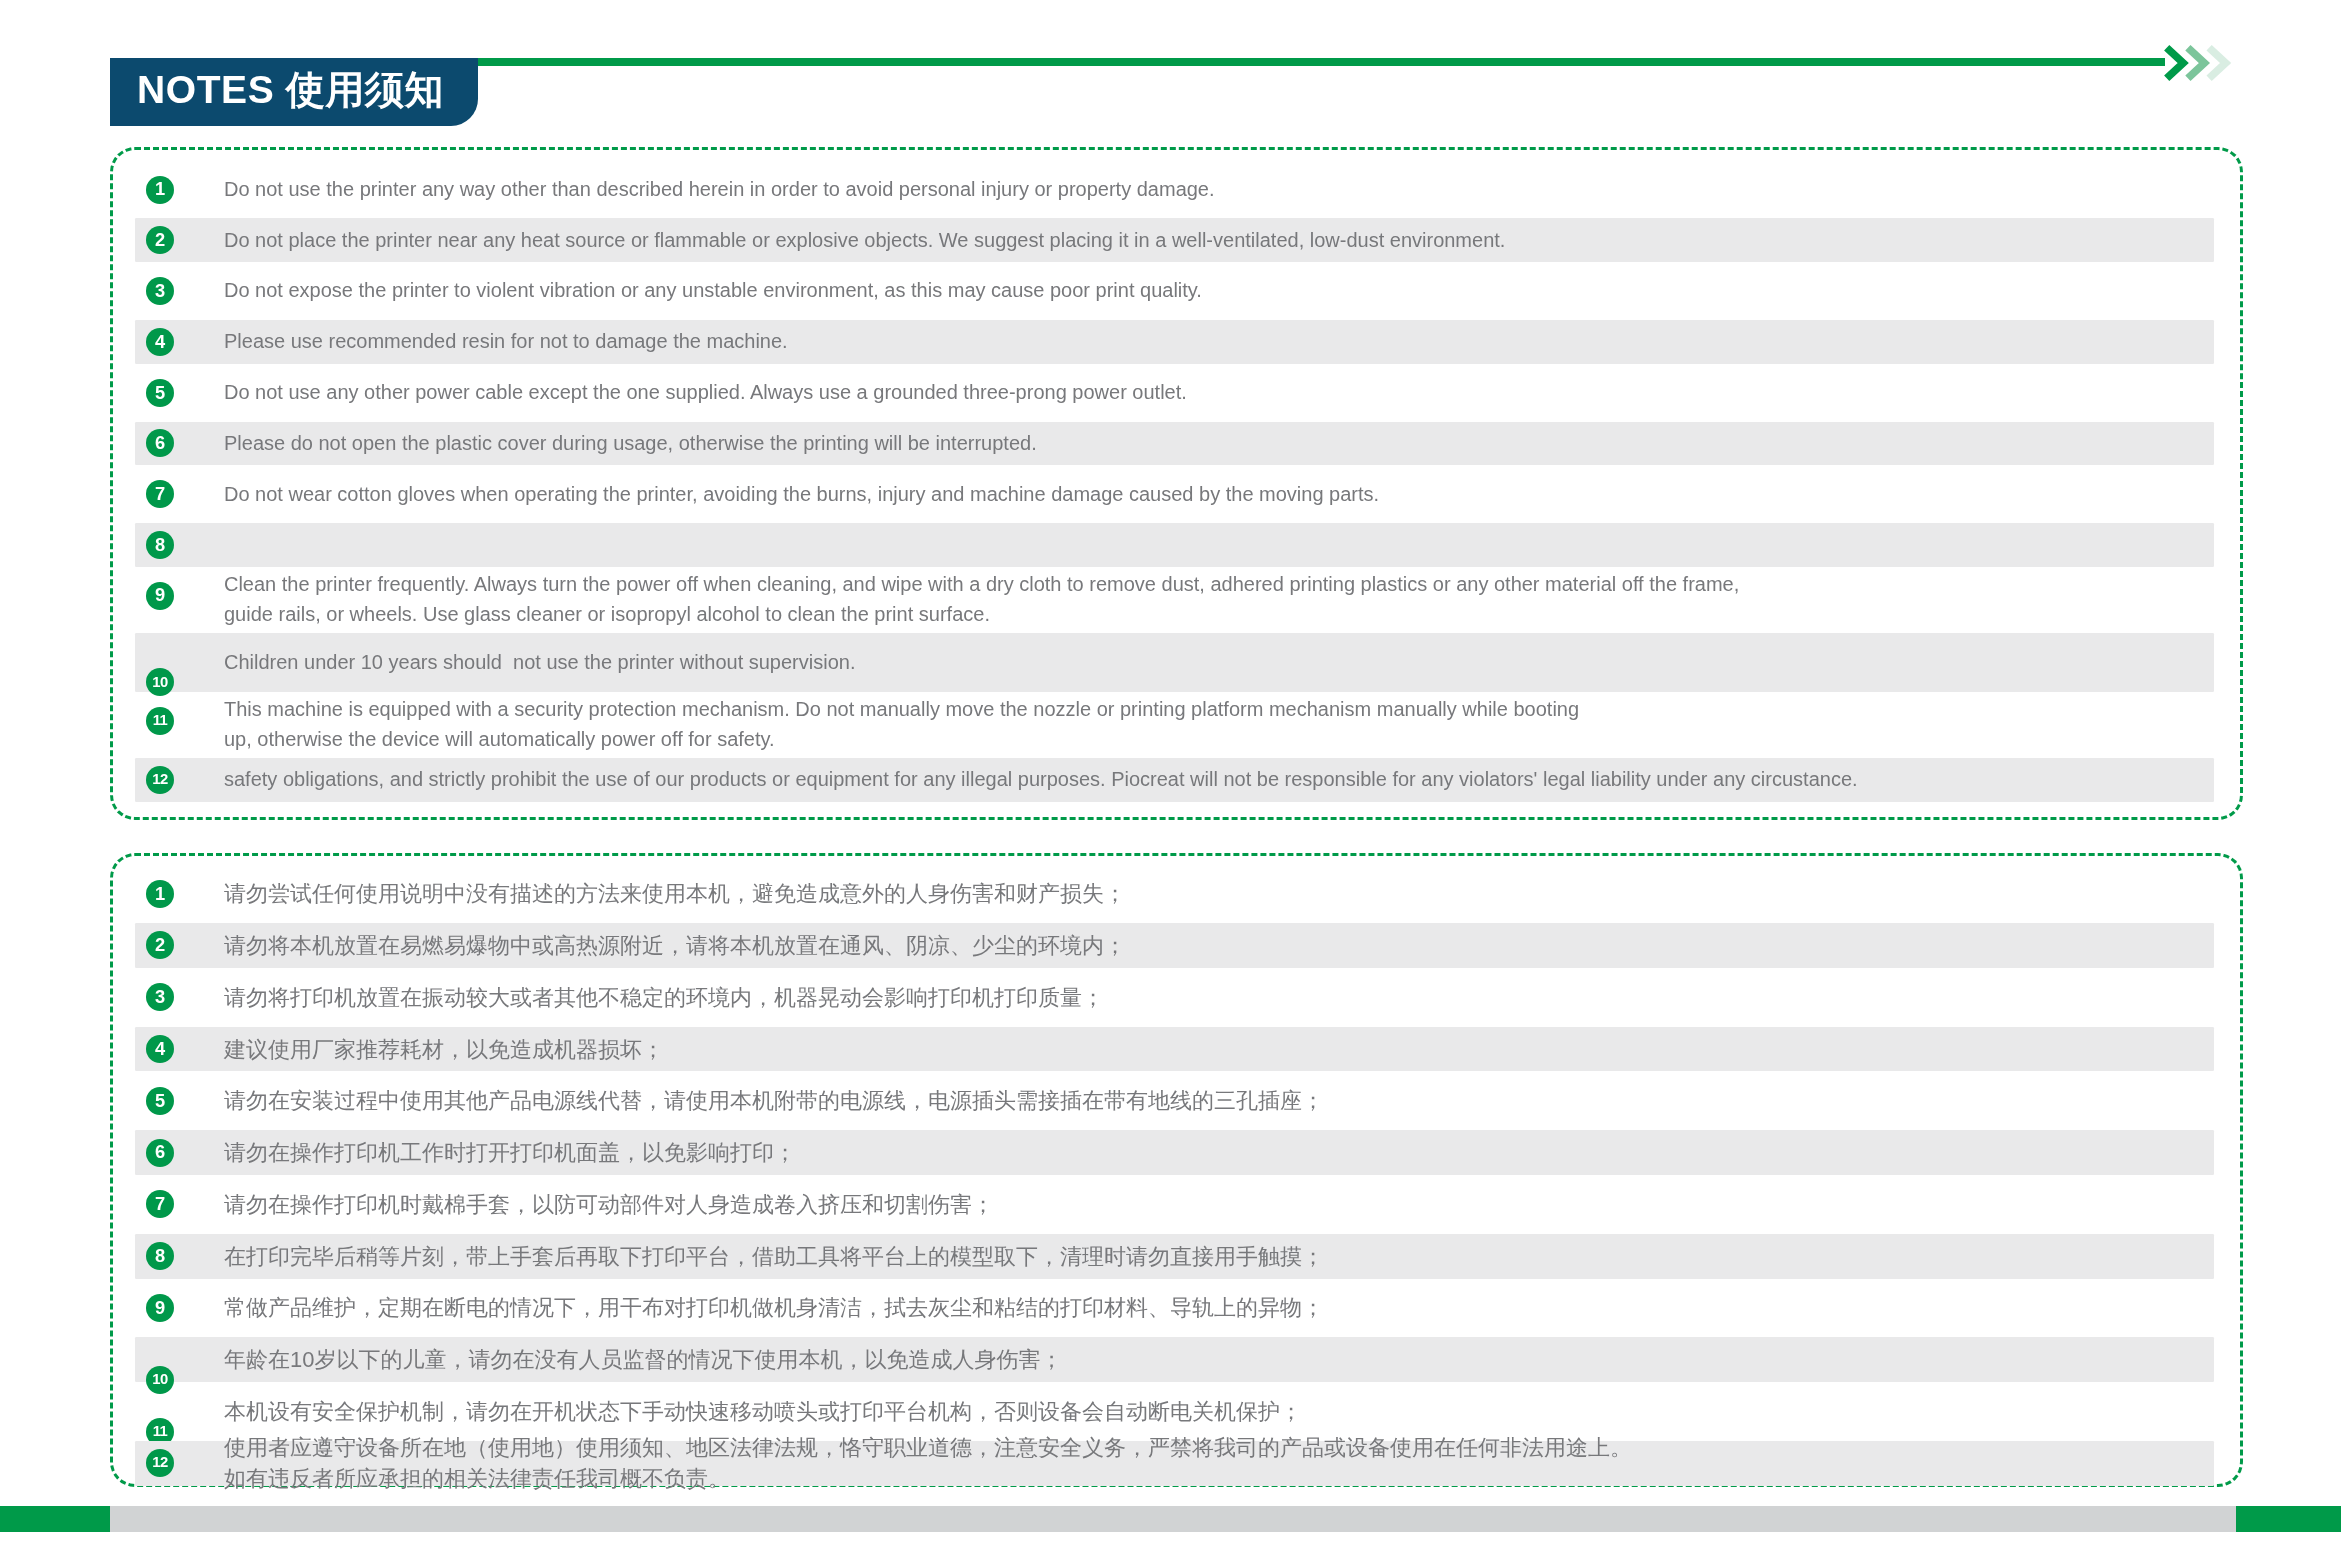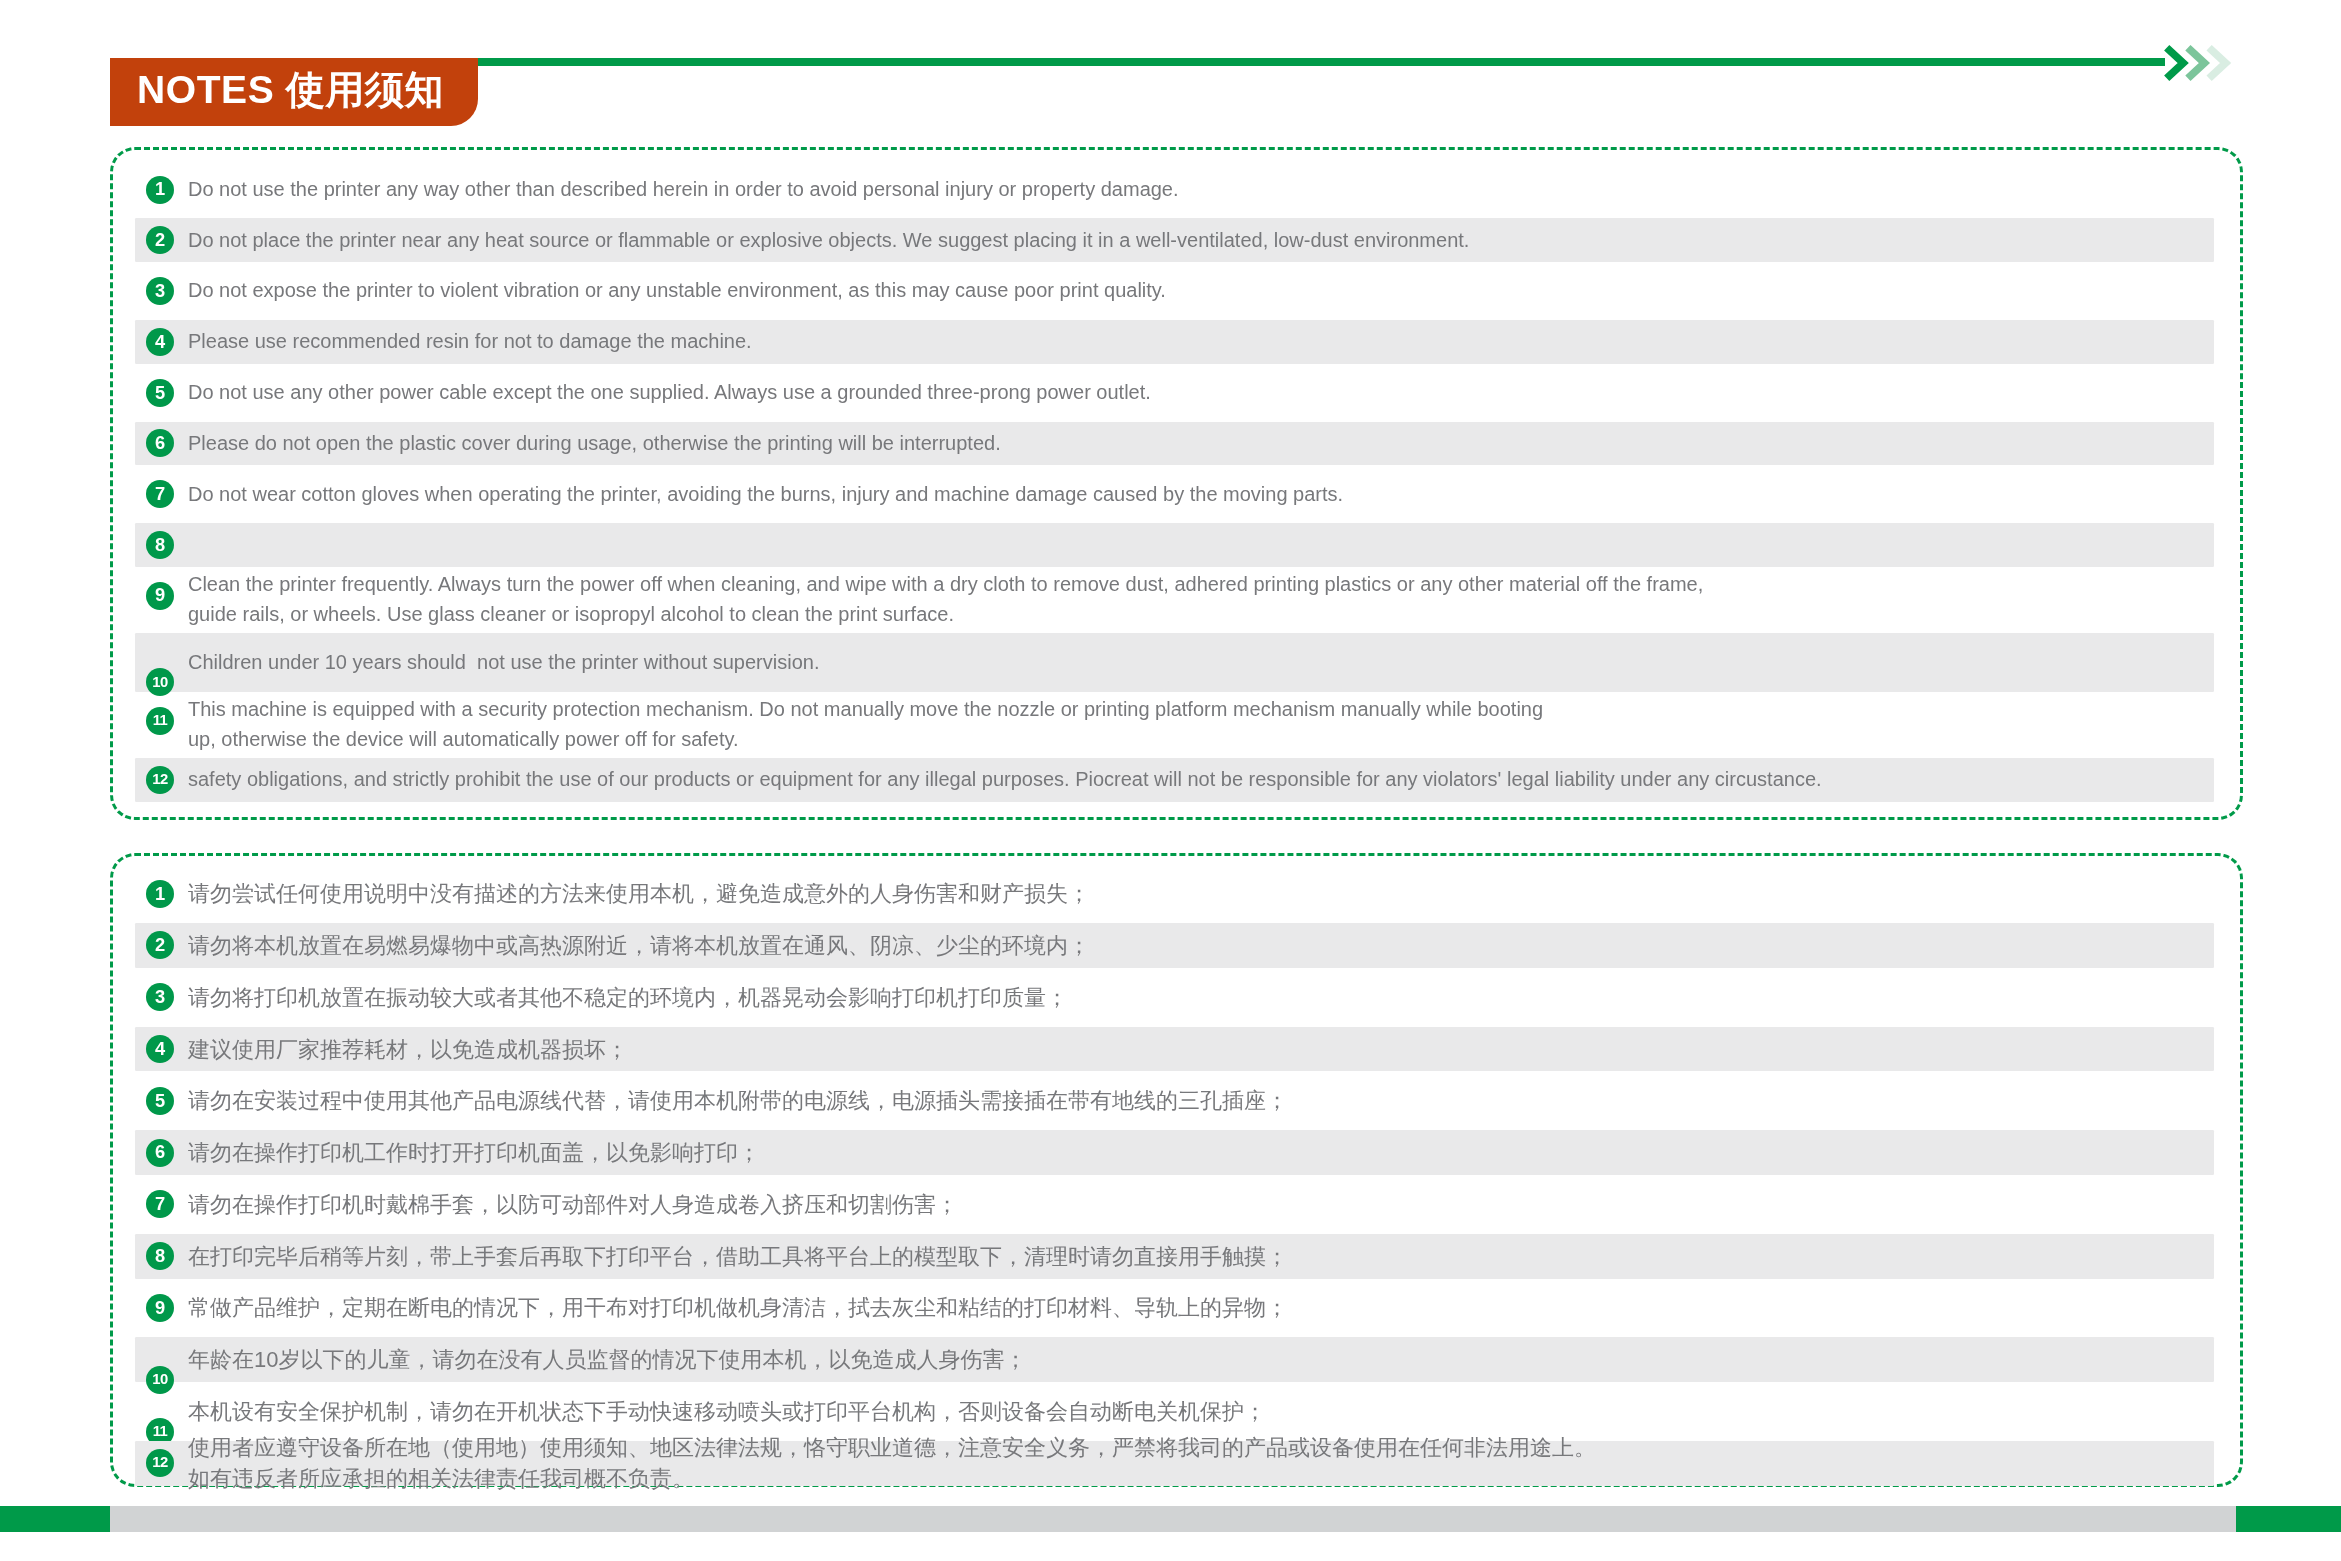--- a/index.html
+++ b/index.html
@@ -8,21 +8,21 @@
     font-family:"Liberation Sans","DejaVu Sans",sans-serif;
     -webkit-font-smoothing:antialiased;
   }
   .page{position:absolute;inset:0;}
 
   
   .top-rule{position:absolute;left:110px;top:58px;width:2055px;height:8.3px;background:#009A49;}
   .chevrons{position:absolute;left:2162px;top:44px;}
   .title-badge{
     position:absolute;left:110px;top:58px;height:64px;
-    background:#c2410c;color:#ffffff;
+    background:#0c4a6e;color:#ffffff;
     border-radius:0 0 27px 0;
     display:flex;align-items:center;
     padding:0 34px 3.5px 27px;
     font-size:39px;font-weight:700;letter-spacing:0.6px;white-space:nowrap;
   }
 
   
   .box{
     position:absolute;left:110px;width:2133px;box-sizing:border-box;
     border:3.5px dashed #009A49;border-radius:25px;
@@ -41,21 +41,21 @@
   .row.multi .num{align-self:flex-start;margin-top:5.3px;}
 
   .num{
     flex:0 0 auto;width:28px;height:28px;border-radius:50%;
     background:#00984A;color:#ffffff;
     display:flex;align-items:center;justify-content:center;
     font-size:18.3px;font-weight:700;line-height:1;
   }
   .num.two{font-size:14.8px;letter-spacing:-0.6px;margin-top:40px;}
 
-  .txt{font-size:20px;line-height:29.5px;}
+  .txt{font-size:20px;line-height:29.5px;margin-left:36px;}
   .txt div{white-space:pre-wrap;}
   .box-cn .txt{font-size:22px;line-height:31px;}
 
   
   .footer-bar{position:absolute;left:0;top:1506px;width:2342px;height:26px;display:flex;}
   .footer-bar .seg-green{flex:0 0 110px;background:#009A49;}
   .footer-bar .seg-green.right{flex:0 0 106px;}
   .footer-bar .seg-gray{flex:1 1 auto;background:#D1D3D4;}
 </style>
 </head>

